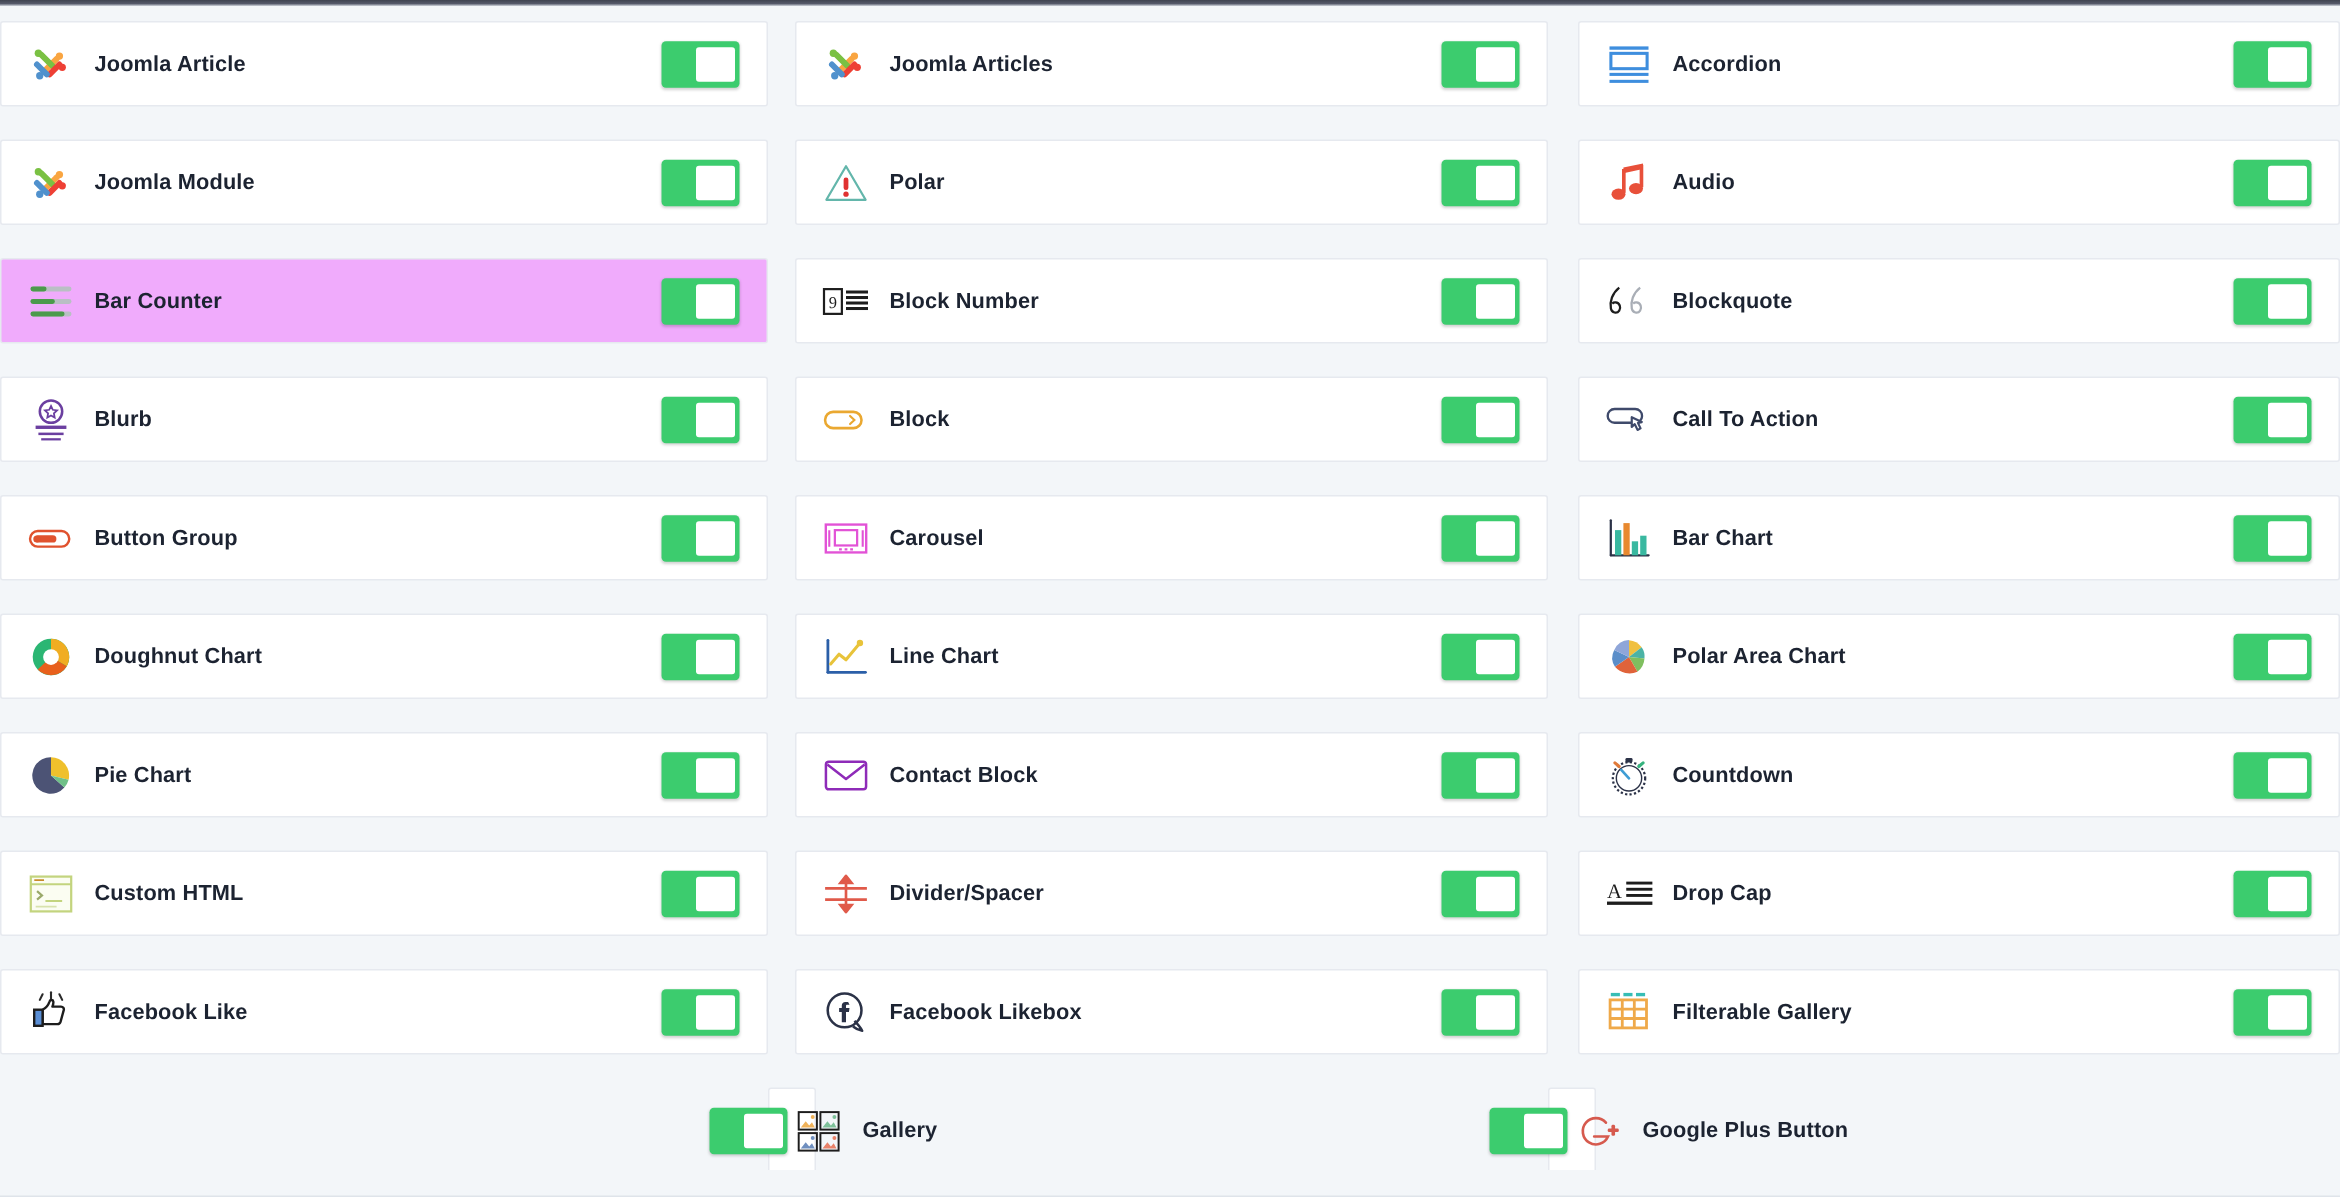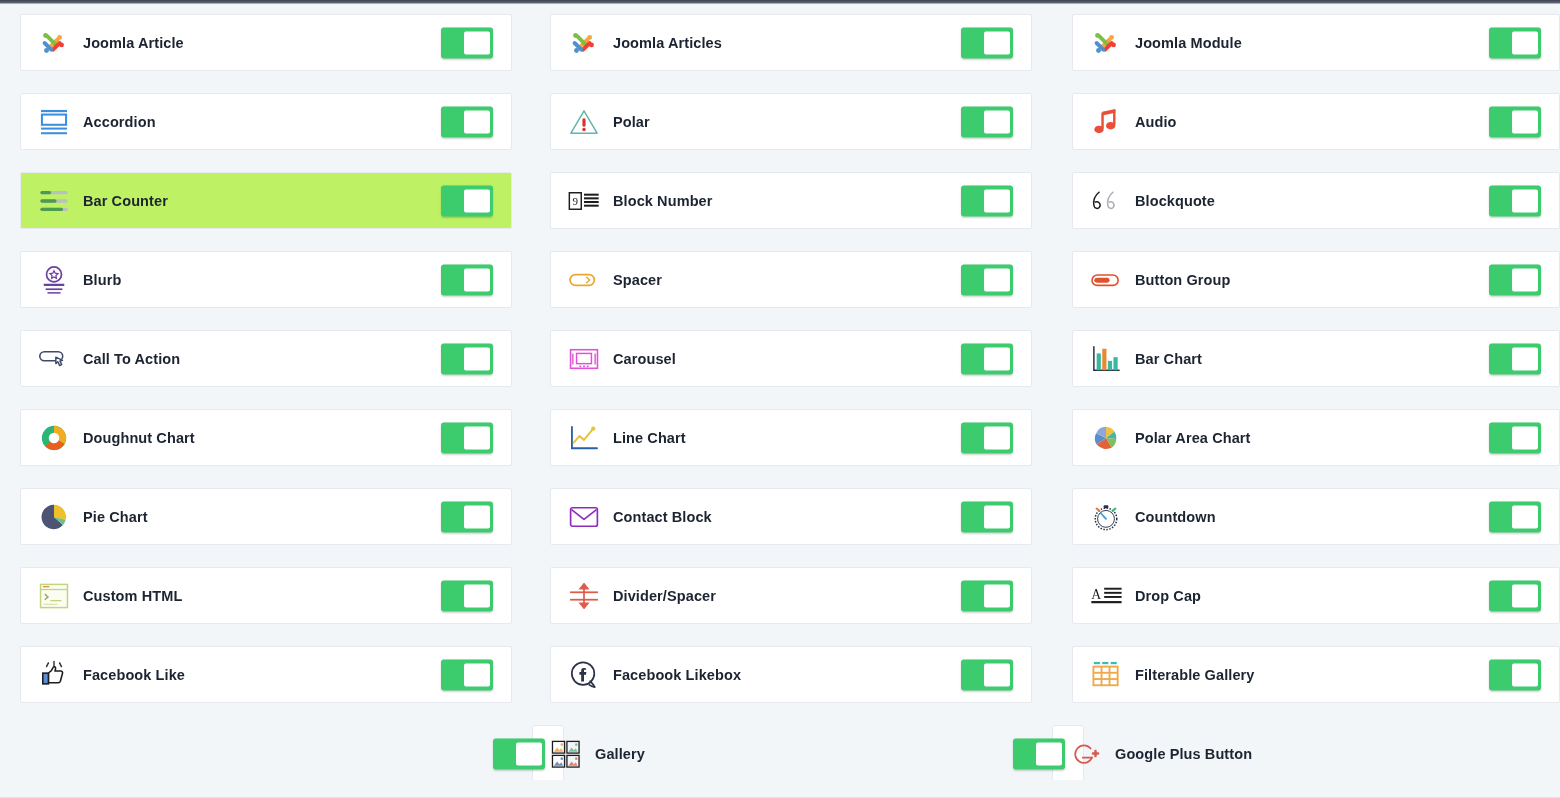--- a/index.html
+++ b/index.html
@@ -28,23 +28,22 @@
   .card {
     background: #ffffff;
     border: 1px solid #e6e9ef;
     border-radius: 2px;
     height: 57px;
     margin-top: 10px;
     display: flex;
     align-items: center;
     padding: 0 14px 0 16px;
     position: relative;
-    margin-left: 20px;
-  }
-  .card.tint { background: #bef264; }
+  }
+  .card.tint { background: #f0abfc; }
   .icon {
     width: 34px; height: 34px;
     flex: 0 0 34px;
     display: flex; align-items: center; justify-content: center;
     margin-right: 12px;
   }
   .icon svg { display: block; }
   .label {
     font-size: 14.5px;
     font-weight: bold;
@@ -126,55 +125,55 @@
         <span class="label">Joomla Articles</span>
         <div class="toggle">
           <div class="knob"></div>
         </div>
       </div>
     </div>
     <div class="spacer"></div>
     <div class="cell">
       <div class="card">
         <span class="icon">
+          <svg width="30" height="26" viewBox="0 0 32 28">
+            <rect x="2" y="1" width="28" height="2.4" fill="#3e8ede"></rect>
+            <rect x="3" y="6" width="26" height="11" fill="none" stroke="#3e8ede" stroke-width="2.2"></rect>
+            <rect x="2" y="20" width="28" height="2.2" fill="#3e8ede"></rect>
+            <rect x="2" y="25" width="28" height="2.2" fill="#3e8ede"></rect>
+          </svg>
+        </span>
+        <span class="label">Accordion</span>
+        <div class="toggle">
+          <div class="knob"></div>
+        </div>
+      </div>
+    </div>
+    <div class="cell">
+      <div class="card">
+        <span class="icon">
           <svg width="30" height="30" viewBox="0 0 32 32">
             <g stroke-linecap="round" stroke-linejoin="round" fill="none" stroke-width="4.2">
               <path d="M12 20 L20 12" stroke="#f9a541"></path>
               <path d="M9 9 L17 17" stroke="#7ac143"></path>
               <path d="M15 23 L22 16" stroke="#ee4035"></path>
               <path d="M6 16 L13 23" stroke="#5091cd"></path>
               <circle cx="7" cy="8" r="2.6" fill="#7ac143" stroke="none"></circle>
               <circle cx="22" cy="10" r="2.6" fill="#f9a541" stroke="none"></circle>
               <circle cx="24" cy="18" r="2.6" fill="#ee4035" stroke="none"></circle>
               <circle cx="8" cy="24" r="2.6" fill="#5091cd" stroke="none"></circle>
             </g>
           </svg>
         </span>
         <span class="label">Joomla Module</span>
         <div class="toggle">
           <div class="knob"></div>
         </div>
       </div>
     </div>
-    <div class="cell">
-      <div class="card">
-        <span class="icon">
-          <svg width="30" height="26" viewBox="0 0 32 28">
-            <rect x="2" y="1" width="28" height="2.4" fill="#3e8ede"></rect>
-            <rect x="3" y="6" width="26" height="11" fill="none" stroke="#3e8ede" stroke-width="2.2"></rect>
-            <rect x="2" y="20" width="28" height="2.2" fill="#3e8ede"></rect>
-            <rect x="2" y="25" width="28" height="2.2" fill="#3e8ede"></rect>
-          </svg>
-        </span>
-        <span class="label">Accordion</span>
-        <div class="toggle">
-          <div class="knob"></div>
-        </div>
-      </div>
-    </div>
     <div class="spacer"></div>
     <div class="cell">
       <div class="card">
         <span class="icon">
           <svg width="30" height="28" viewBox="0 0 32 30">
             <path d="M16 3 L30 27 H2 Z" fill="none" stroke="#63b6ab" stroke-width="1.6" stroke-linejoin="round"></path>
             <rect x="14.3" y="11" width="3.4" height="9" rx="1.6" fill="#e03131"></rect>
             <circle cx="16" cy="23" r="1.9" fill="#e03131"></circle>
           </svg>
         </span>
@@ -283,51 +282,51 @@
     </div>
     <div class="spacer"></div>
     <div class="cell">
       <div class="card">
         <span class="icon">
           <svg width="32" height="18" viewBox="0 0 34 20">
             <rect x="1.5" y="4" width="27" height="12" rx="6" fill="none" stroke="#eaa831" stroke-width="1.9"></rect>
             <path d="M20 7 l3.2 3 -3.2 3" fill="none" stroke="#eaa831" stroke-width="1.6" stroke-linecap="round"></path>
           </svg>
         </span>
-        <span class="label">Spacer</span>
-        <div class="toggle">
-          <div class="knob"></div>
-        </div>
-      </div>
-    </div>
-    <div class="spacer"></div>
+        <span class="label">Block</span>
+        <div class="toggle">
+          <div class="knob"></div>
+        </div>
+      </div>
+    </div>
+    <div class="spacer"></div>
+    <div class="cell">
+      <div class="card">
+        <span class="icon">
+          <svg width="32" height="22" viewBox="0 0 34 24">
+            <rect x="1.5" y="4" width="25" height="10" rx="5" fill="none" stroke="#3f4a6b" stroke-width="1.7"></rect>
+            <path d="M19 10 v7 l2.2-2 2 4.2 2.2-1.1 -1.9-4 2.8-.6z" fill="#fff" stroke="#3f4a6b" stroke-width="1.6" stroke-linejoin="round"></path>
+          </svg>
+        </span>
+        <span class="label">Call To Action</span>
+        <div class="toggle">
+          <div class="knob"></div>
+        </div>
+      </div>
+    </div>
     <div class="cell">
       <div class="card">
         <span class="icon">
           <svg width="32" height="18" viewBox="0 0 34 20">
             <rect x="1.5" y="4.5" width="29" height="11.5" rx="5.7" fill="none" stroke="#e0522e" stroke-width="1.8"></rect>
             <rect x="5" y="7.5" width="16" height="5.5" rx="2.7" fill="#e0522e"></rect>
             <circle cx="6.5" cy="10.3" r="2.6" fill="#e0522e"></circle>
           </svg>
         </span>
         <span class="label">Button Group</span>
-        <div class="toggle">
-          <div class="knob"></div>
-        </div>
-      </div>
-    </div>
-    <div class="cell">
-      <div class="card">
-        <span class="icon">
-          <svg width="32" height="22" viewBox="0 0 34 24">
-            <rect x="1.5" y="4" width="25" height="10" rx="5" fill="none" stroke="#3f4a6b" stroke-width="1.7"></rect>
-            <path d="M19 10 v7 l2.2-2 2 4.2 2.2-1.1 -1.9-4 2.8-.6z" fill="#fff" stroke="#3f4a6b" stroke-width="1.6" stroke-linejoin="round"></path>
-          </svg>
-        </span>
-        <span class="label">Call To Action</span>
         <div class="toggle">
           <div class="knob"></div>
         </div>
       </div>
     </div>
     <div class="spacer"></div>
     <div class="cell">
       <div class="card">
         <span class="icon">
           <svg width="30" height="26" viewBox="0 0 32 28">

